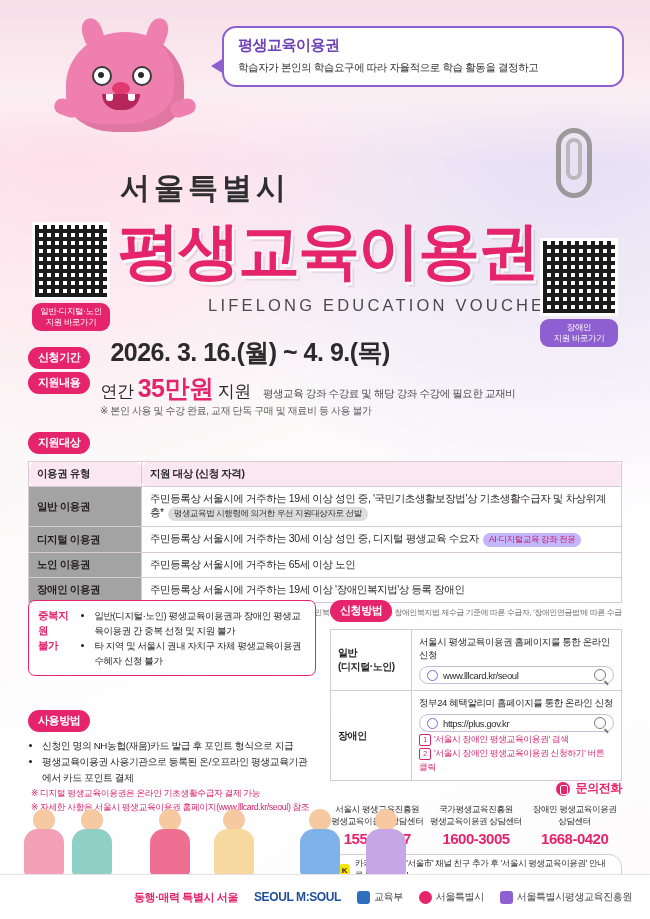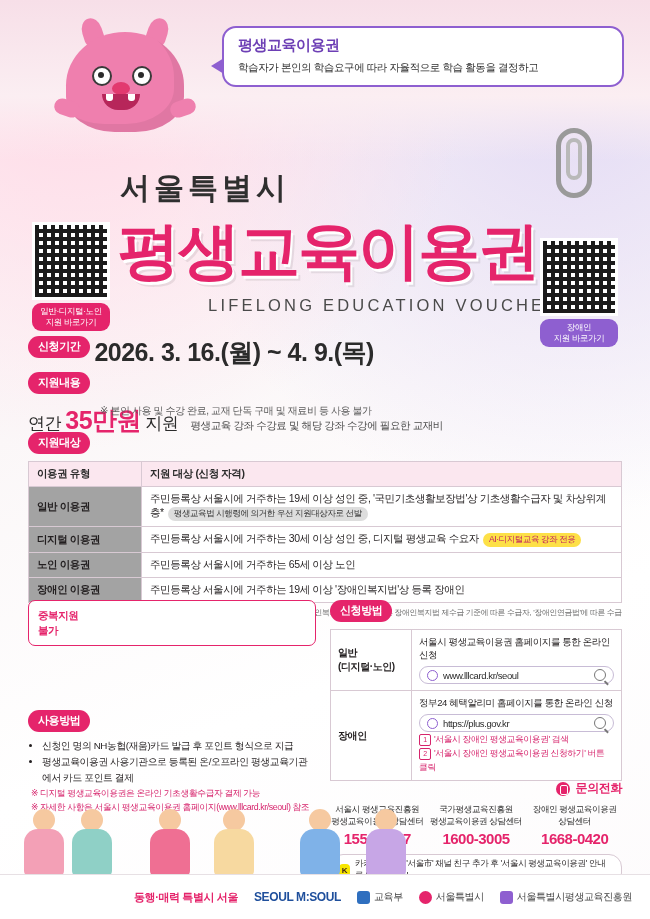--- a/index.html
+++ b/index.html
@@ -98,36 +98,36 @@
   .qr-right{right:32px;top:238px;}
   .qr-right .cap{background:#8e5fd0;}
 
   
   .tag{
     display:inline-block;background:#e5246b;color:#fff;font-size:11px;font-weight:bold;
     padding:3px 10px 4px;border-radius:11px;letter-spacing:-.4px;
     position:relative;
   }
 
-  .row-period{position:absolute;left:28px;top:336px;display:flex;align-items:flex-start;gap:4px;}
+  .row-period{position:absolute;left:28px;top:336px;display:flex;align-items:flex-end;gap:20px;}
   .row-period .val{font-size:25px;font-weight:bold;color:#2b2b2b;letter-spacing:-.5px;}
-  .row-support{position:absolute;left:28px;top:372px;display:flex;align-items:flex-start;gap:10px;flex-direction:column;}
+  .row-support{position:absolute;left:28px;top:372px;display:flex;align-items:flex-start;gap:10px;}
   .row-support .val{font-size:17px;color:#2b2b2b;letter-spacing:-.5px;}
   .row-support .val b{font-size:25px;color:#e5246b;}
   .row-support .note{font-size:10.5px;color:#4a4a4a;margin-left:8px;letter-spacing:-.4px;}
   .small-note{position:absolute;left:100px;top:404px;font-size:10px;color:#5a5a5a;letter-spacing:-.4px;}
 
   
   .sec-target{position:absolute;left:28px;top:432px;}
   table.tbl{border-collapse:collapse;width:594px;margin-top:7px;background:#fff;}
   table.tbl th,table.tbl td{border:1px solid #d8c9d3;padding:5px 8px;font-size:10.5px;letter-spacing:-.4px;text-align:left;vertical-align:middle;}
-  table.tbl th{background:#fbe7ef;font-weight:bold;color:#2b2b2b;}
+  table.tbl th{background:#fbe7ef;font-weight:bold;color:#2b2b2b;border-radius:7px;}
   table.tbl td.k{width:96px;font-weight:bold;background:#a3a3a3;}
   .pillgrey{display:inline-block;background:#ddd;color:#333;font-size:8.5px;padding:1px 6px;border-radius:8px;margin-left:4px;}
-  .pillpink{display:inline-block;background:#fde047;color:#c01e5e;font-size:8.5px;padding:1px 6px;border-radius:8px;margin-left:4px;}
+  .pillpink{display:inline-block;background:#c4b5fd;color:#c01e5e;font-size:8.5px;padding:1px 6px;border-radius:8px;margin-left:4px;}
   .foot-note{font-size:7.8px;color:#6b6b6b;line-height:11px;margin-top:4px;letter-spacing:-.3px;width:594px;}
 
   
   .warn{
     position:absolute;left:28px;top:600px;width:288px;box-sizing:border-box;
     border:1.5px solid #e5246b;border-radius:7px;padding:7px 9px;background:#fff;
   }
   .warn .hd{font-size:10.5px;font-weight:bold;color:#e5246b;margin-bottom:5px;letter-spacing:-.4px;}
   .warn .grid{display:flex;gap:8px;}
   .warn .lbl{width:58px;color:#e5246b;font-size:10.5px;font-weight:bold;line-height:15px;letter-spacing:-.4px;}
@@ -292,20 +292,24 @@
       <span>'장애인연금법'에 따른 수급자, '한부모가족지원법', 제5조 및 제5조의2에 따른 지원대상자 포함</span>
     </div>
   </div>
 
   <div class="warn">
     <div class="grid">
       <div class="lbl">
         <span>중복지원</span><br>
         <span>불가</span>
       </div>
+      <ul>
+        <li>일반(디지털·노인) 평생교육이용권과 장애인 평생교육이용권 간 중복 선정 및 지원 불가</li>
+        <li>타 지역 및 서울시 권내 자치구 자체 평생교육이용권 수혜자 신청 불가</li>
+      </ul>
     </div>
   </div>
 
   <div class="apply">
     <span class="tag">신청방법</span>
     <table>
       <tbody>
           <tr>
         <td class="k">
           <span>일반</span><br>

